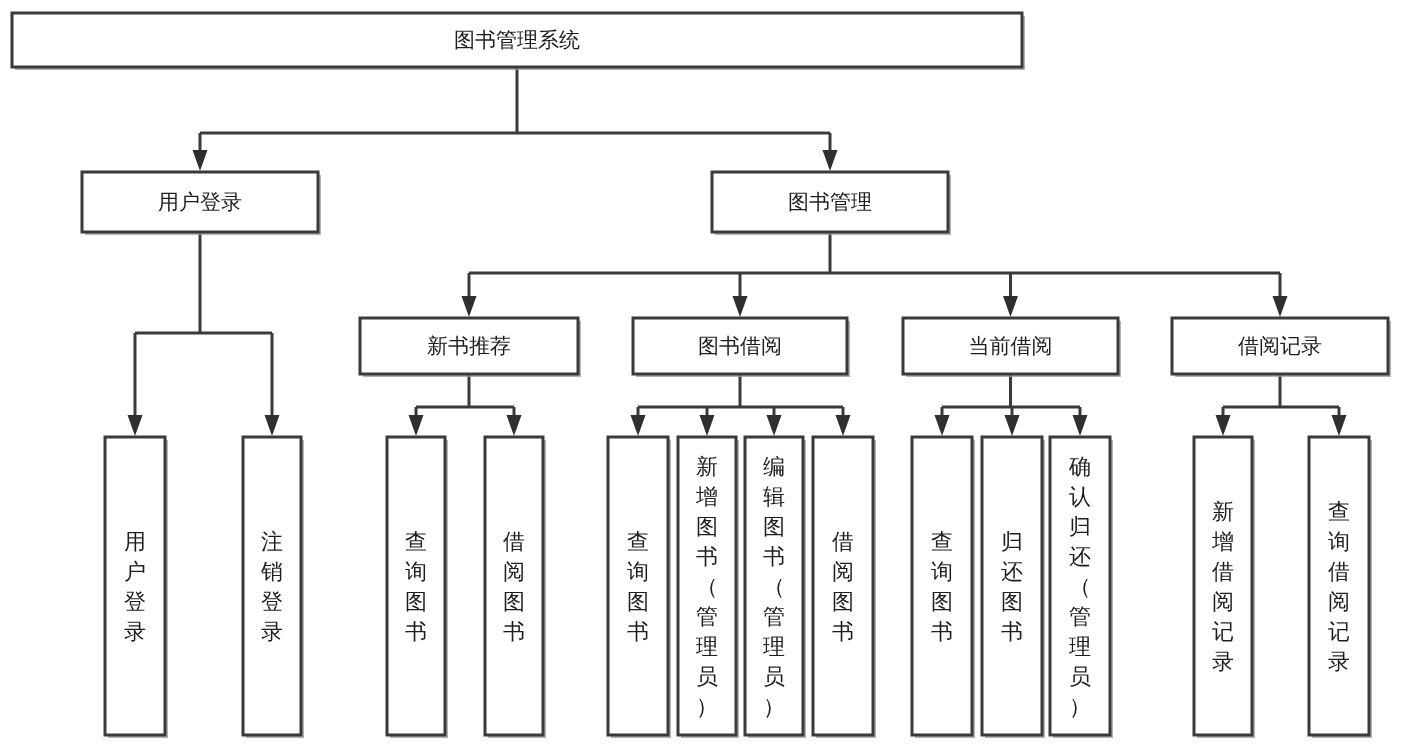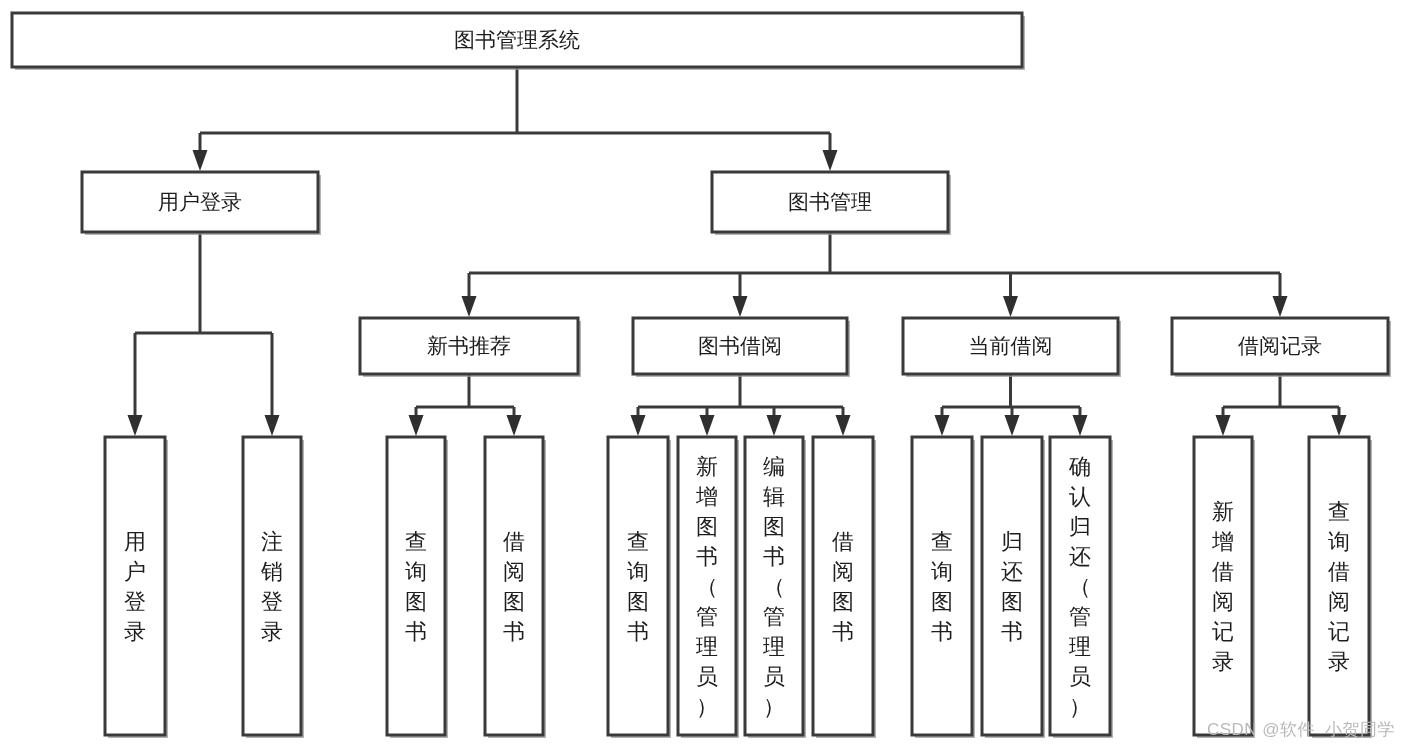--- a/index.html
+++ b/index.html
@@ -239,14 +239,13 @@
           <rect x="1194" y="437" width="58" height="298" class="node-box"></rect>
           <text x="1223" y="519" class="node-label-v-char"><tspan x="1223" dy="0">新</tspan><tspan x="1223" dy="30">增</tspan><tspan x="1223" dy="30">借</tspan><tspan x="1223" dy="30">阅</tspan><tspan x="1223" dy="30">记</tspan><tspan x="1223" dy="30">录</tspan></text>
         </g>
         <g>
           <rect x="1312" y="440" width="60" height="298" class="node-shadow"></rect>
           <rect x="1309" y="437" width="60" height="298" class="node-box"></rect>
           <text x="1339" y="519" class="node-label-v-char"><tspan x="1339" dy="0">查</tspan><tspan x="1339" dy="30">询</tspan><tspan x="1339" dy="30">借</tspan><tspan x="1339" dy="30">阅</tspan><tspan x="1339" dy="30">记</tspan><tspan x="1339" dy="30">录</tspan></text>
         </g>
       </g>
   </svg>
-  <div class="watermark">CSDN @软件_小贺同学</div>
 </div>
 
 </body></html>

